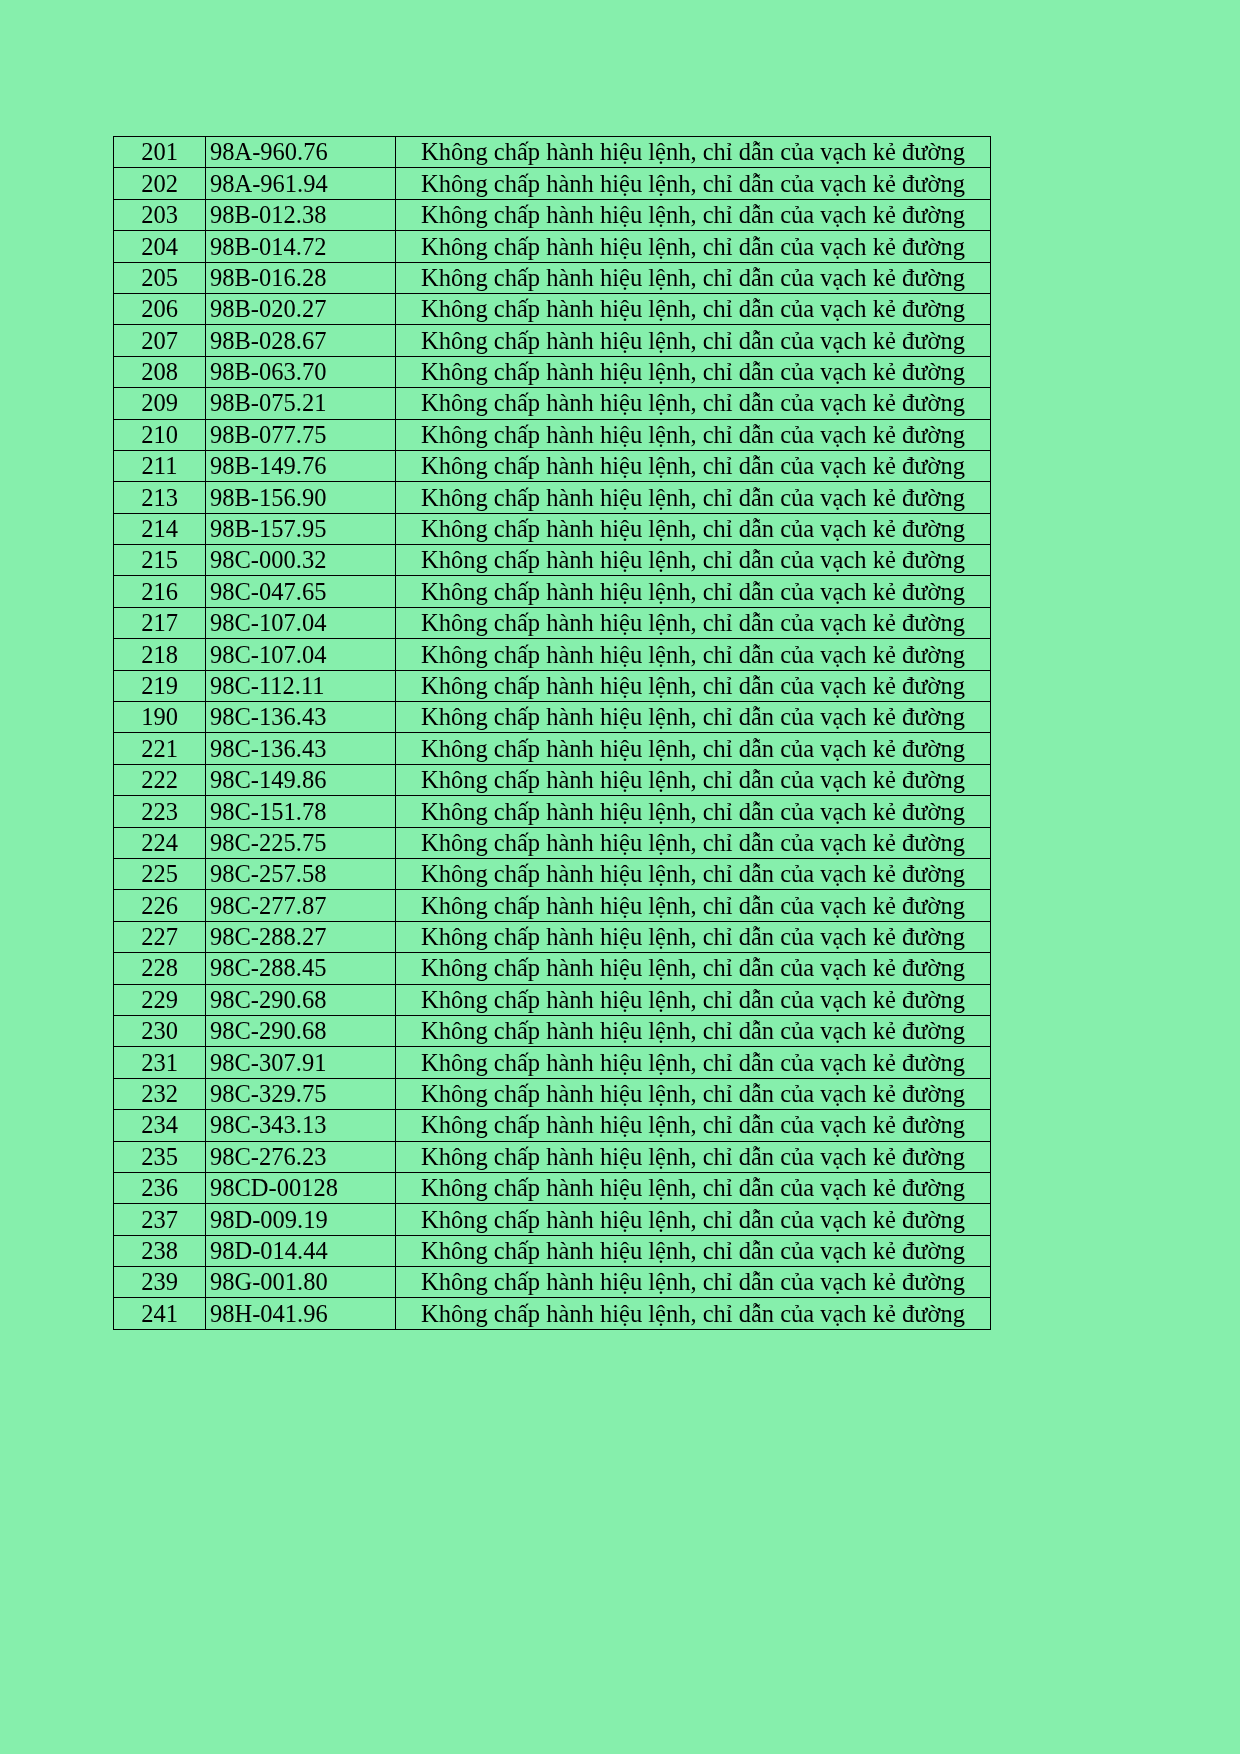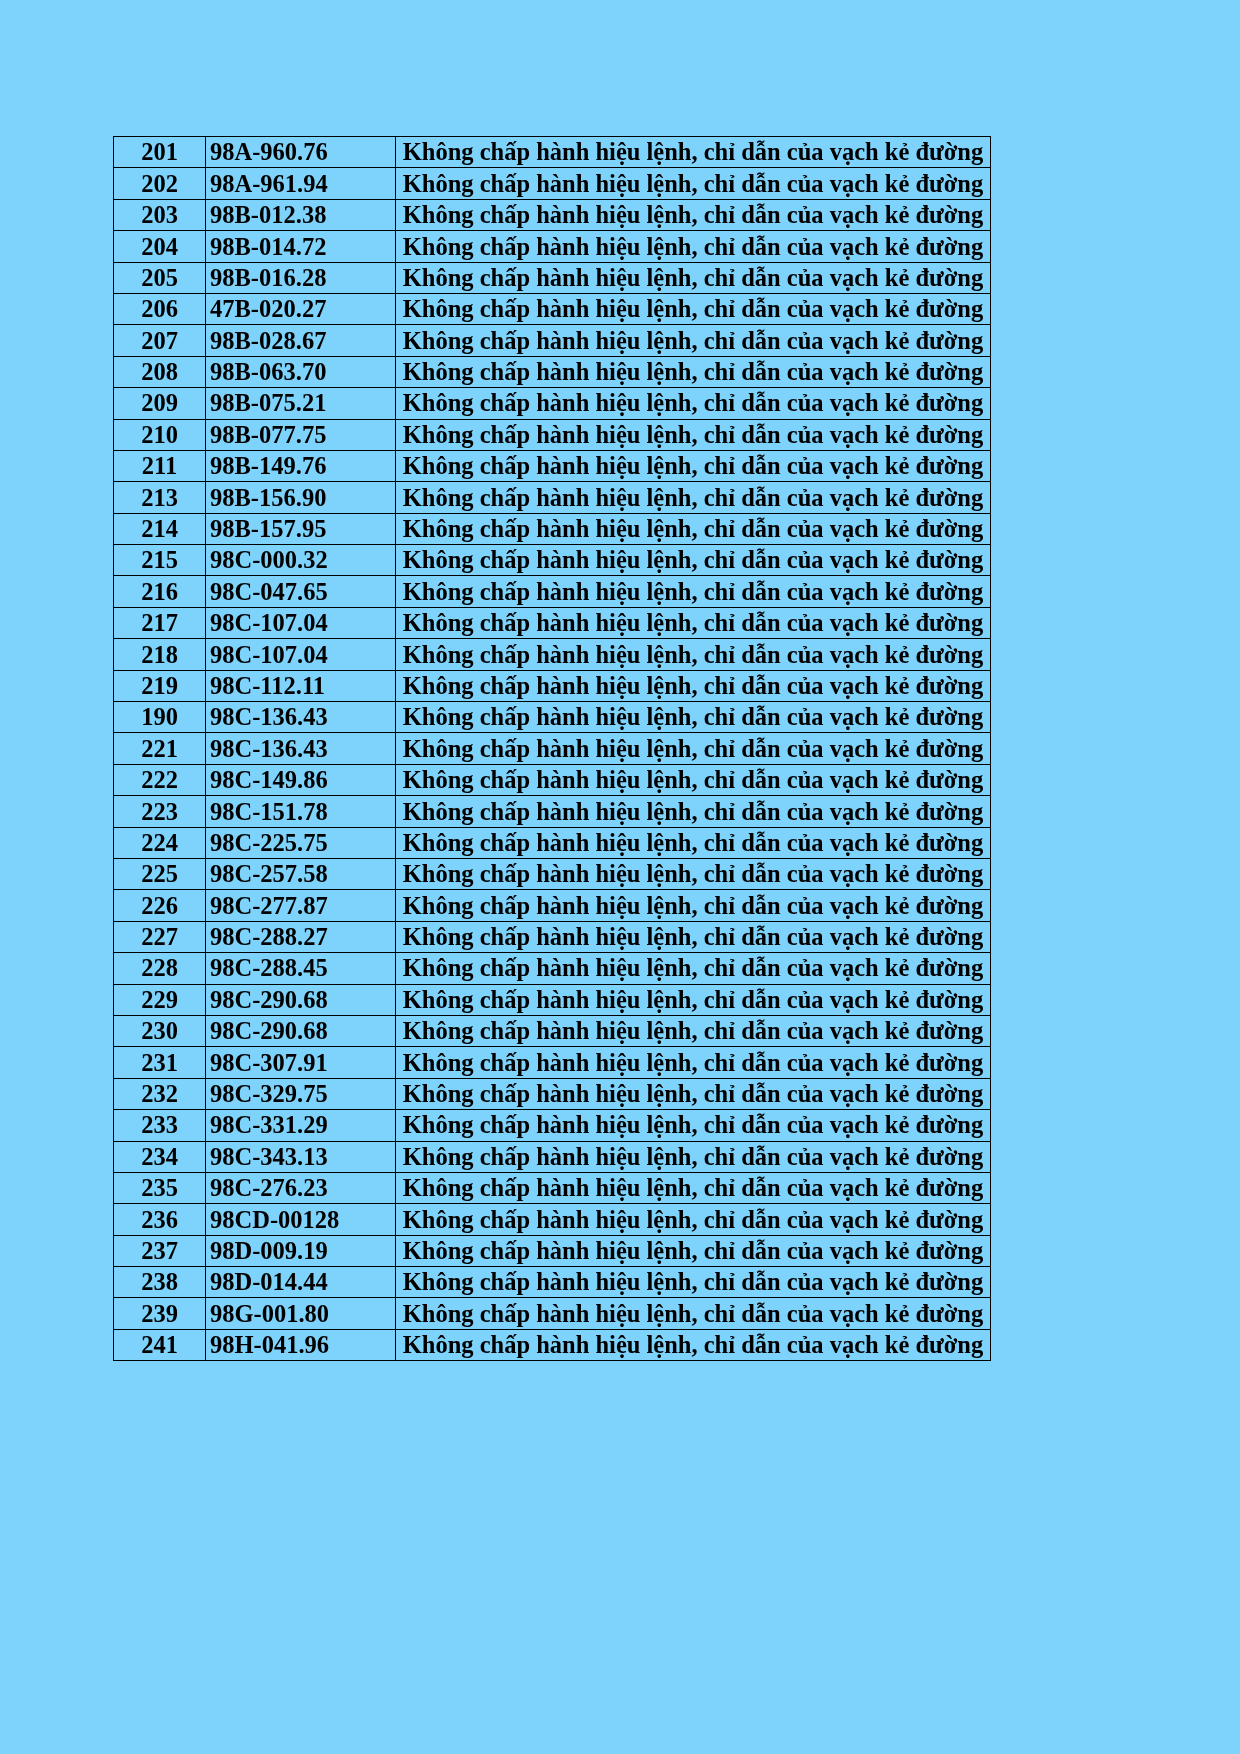--- a/index.html
+++ b/index.html
@@ -16,22 +16,21 @@
     color: #000000;
     overflow: hidden;
   }
 
   #page {
     position: absolute;
     left: 0;
     top: 0;
     width: 1240px;
     height: 1754px;
-    background: #7dd3fc;
-    font-weight: bold;
+    background: #86efac;
   }
 
   #violation-table {
     position: absolute;
     left: 113px;
     top: 136px;
     width: 877px;
     border-collapse: collapse;
     table-layout: fixed;
   }
@@ -93,21 +92,21 @@
           <td class="cell-plate">98B-014.72</td>
           <td class="cell-violation">Không chấp hành hiệu lệnh, chỉ dẫn của vạch kẻ đường</td>
         </tr>
         <tr>
           <td class="cell-index">205</td>
           <td class="cell-plate">98B-016.28</td>
           <td class="cell-violation">Không chấp hành hiệu lệnh, chỉ dẫn của vạch kẻ đường</td>
         </tr>
         <tr>
           <td class="cell-index">206</td>
-          <td class="cell-plate">47B-020.27</td>
+          <td class="cell-plate">98B-020.27</td>
           <td class="cell-violation">Không chấp hành hiệu lệnh, chỉ dẫn của vạch kẻ đường</td>
         </tr>
         <tr>
           <td class="cell-index">207</td>
           <td class="cell-plate">98B-028.67</td>
           <td class="cell-violation">Không chấp hành hiệu lệnh, chỉ dẫn của vạch kẻ đường</td>
         </tr>
         <tr>
           <td class="cell-index">208</td>
           <td class="cell-plate">98B-063.70</td>
@@ -219,25 +218,20 @@
           <td class="cell-violation">Không chấp hành hiệu lệnh, chỉ dẫn của vạch kẻ đường</td>
         </tr>
         <tr>
           <td class="cell-index">231</td>
           <td class="cell-plate">98C-307.91</td>
           <td class="cell-violation">Không chấp hành hiệu lệnh, chỉ dẫn của vạch kẻ đường</td>
         </tr>
         <tr>
           <td class="cell-index">232</td>
           <td class="cell-plate">98C-329.75</td>
-          <td class="cell-violation">Không chấp hành hiệu lệnh, chỉ dẫn của vạch kẻ đường</td>
-        </tr>
-        <tr>
-          <td class="cell-index">233</td>
-          <td class="cell-plate">98C-331.29</td>
           <td class="cell-violation">Không chấp hành hiệu lệnh, chỉ dẫn của vạch kẻ đường</td>
         </tr>
         <tr>
           <td class="cell-index">234</td>
           <td class="cell-plate">98C-343.13</td>
           <td class="cell-violation">Không chấp hành hiệu lệnh, chỉ dẫn của vạch kẻ đường</td>
         </tr>
         <tr>
           <td class="cell-index">235</td>
           <td class="cell-plate">98C-276.23</td>

